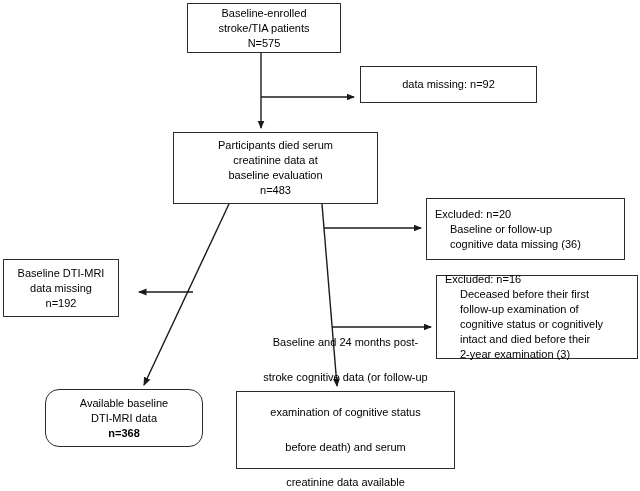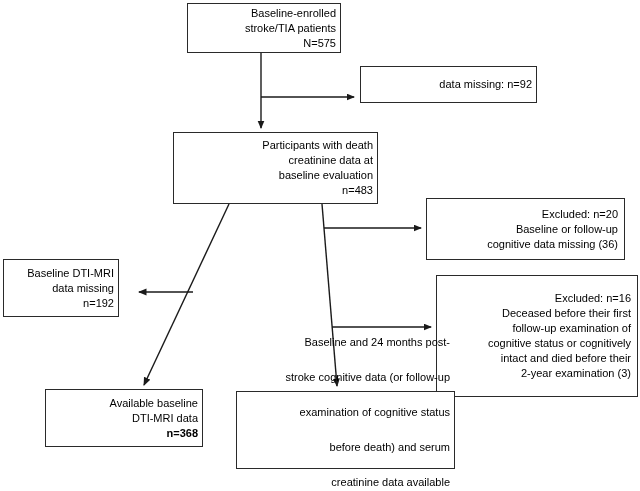--- a/index.html
+++ b/index.html
@@ -33,21 +33,21 @@
     text-align: center;
     padding: 2px 4px;
   }
   .box.leftalign {
     display: flex;
     flex-direction: column;
     justify-content: center;
     text-align: left;
     padding: 4px 6px 4px 8px;
   }
-  .bline { white-space: nowrap; text-align: right; }
+  .bline { white-space: nowrap; }
   .box.leftalign .indent { padding-left: 15px; }
   .bold { font-weight: bold; }
 </style>
 </head>
 <body>
 
 <div class="canvas">
 
   <svg class="arrows" width="640" height="491" viewBox="0 0 640 491">
     <defs>
@@ -70,48 +70,48 @@
     <div class="bline">Baseline-enrolled</div>
     <div class="bline">stroke/TIA patients</div>
     <div class="bline">N=575</div>
   </div>
 
   <div class="box center" style="left:360px; top:66px; width:177px; height:37px;">
     <div class="bline">data missing: n=92</div>
   </div>
 
   <div class="box center" style="left:173px; top:132px; width:205px; height:72px;">
-    <div class="bline">Participants with death</div>
+    <div class="bline">Participants died serum</div>
     <div class="bline">creatinine data at</div>
     <div class="bline">baseline evaluation</div>
     <div class="bline">n=483</div>
   </div>
 
   <div class="box leftalign" style="left:426px; top:198px; width:199px; height:62px;">
     <div class="bline">Excluded: n=20</div>
     <div class="bline indent">Baseline or follow-up</div>
     <div class="bline indent">cognitive data missing (36)</div>
   </div>
 
   <div class="box center" style="left:3px; top:259px; width:116px; height:58px;">
     <div class="bline">Baseline DTI-MRI</div>
     <div class="bline">data missing</div>
     <div class="bline">n=192</div>
   </div>
 
-  <div class="box leftalign" style="left:436px; top:275px; width:202px; height:122px;">
+  <div class="box leftalign" style="left:436px; top:275px; width:202px; height:84px;">
     <div class="bline">Excluded: n=16</div>
     <div class="bline indent">Deceased before their first</div>
     <div class="bline indent">follow-up examination of</div>
     <div class="bline indent">cognitive status or cognitively</div>
     <div class="bline indent">intact and died before their</div>
     <div class="bline indent">2-year examination (3)</div>
   </div>
 
-  <div class="box center" style="left:45px; top:389px; width:158px; height:58px;">
+  <div class="box center" style="left:45px; top:389px; width:158px; height:58px;border-radius:14px;">
     <div class="bline">Available baseline</div>
     <div class="bline">DTI-MRI data</div>
     <div class="bline bold">n=368</div>
   </div>
 
   <div class="box center" style="left:236px; top:391px; width:219px; height:78px;gap:20px;">
     <div class="bline">Baseline and 24 months post-</div>
     <div class="bline">stroke cognitive data (or follow-up</div>
     <div class="bline">examination of cognitive status</div>
     <div class="bline">before death) and serum</div>

